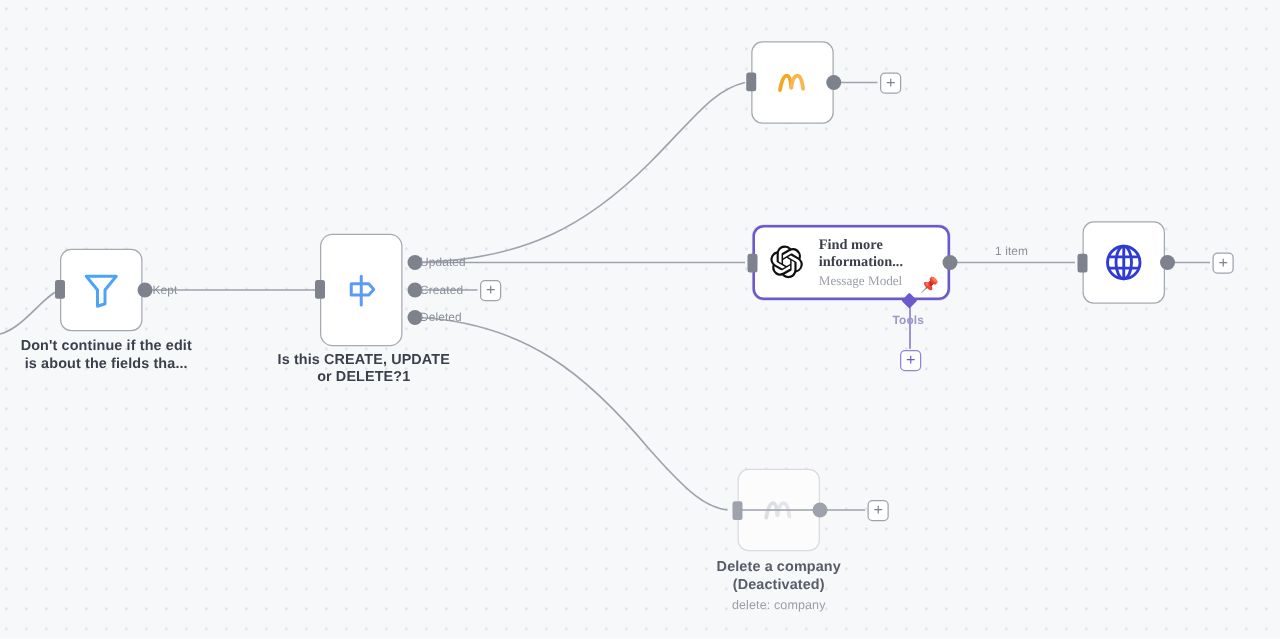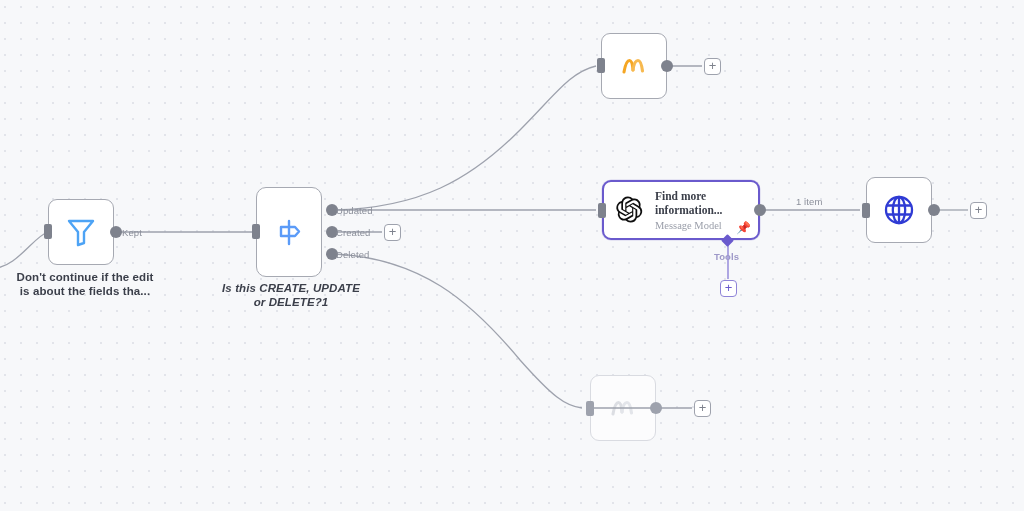--- a/index.html
+++ b/index.html
@@ -225,21 +225,21 @@
     </span>
   </div>
   <div class="in-stub" style="left:252px; top:224px;"></div>
   <div class="out-dot" style="left:326px; top:204px;"></div>
   <div class="out-dot" style="left:326px; top:226px;"></div>
   <div class="out-dot" style="left:326px; top:248px;"></div>
   <div class="wire-label" style="left:336px; top:205px;">Updated</div>
   <div class="wire-label" style="left:336px; top:227px;text-align:center;">Created</div>
   <div class="wire-label" style="left:336px; top:249px;">Deleted</div>
   <div class="plus-btn" style="left:384px; top:224px;">+</div>
-  <div class="caption" style="left:196px; top:281px; width:190px;font-style:italic;">
+  <div class="caption" style="left:196px; top:281px; width:190px;">
     <span>Is this CREATE, UPDATE</span><br>
     <span>or DELETE?1</span>
   </div>
 
   <div class="node square" style="left:601px; top:33px;">
     <span>
       <svg width="30" height="30" viewBox="0 0 30 30">
         <path d="M5 21 C6.5 12.5 8.5 9.5 10.5 9.5 C12.5 9.5 13.5 13 14 19" fill="none" stroke="#f5a623" stroke-width="3.1" stroke-linecap="round"></path>
         <path d="M14 19 C15 12 17 9.5 19 9.5 C21 9.5 22.5 12.5 23.5 20" fill="none" stroke="#f7b94f" stroke-width="3.1" stroke-linecap="round"></path>
       </svg>
@@ -292,14 +292,19 @@
       </svg>
     </span>
   </div>
 
   <svg style="position:absolute; left:586px; top:400px;" width="80" height="18">
     <path d="M 0 8 L 76 8" stroke="#9ea2ad" stroke-width="1.3" fill="none"></path>
   </svg>
   <div class="in-stub faded" style="left:586px; top:401px;"></div>
   <div class="out-dot faded" style="left:650px; top:402px;"></div>
   <div class="plus-btn" style="left:694px; top:400px;">+</div>
+  <div class="caption deact-txt" style="left:533px; top:447px; width:180px;">
+    <span>Delete a company</span><br>
+    <span>(Deactivated)</span>
+    <span class="sub">delete: company</span>
+  </div>
 
 </div>
 
 </body></html>

